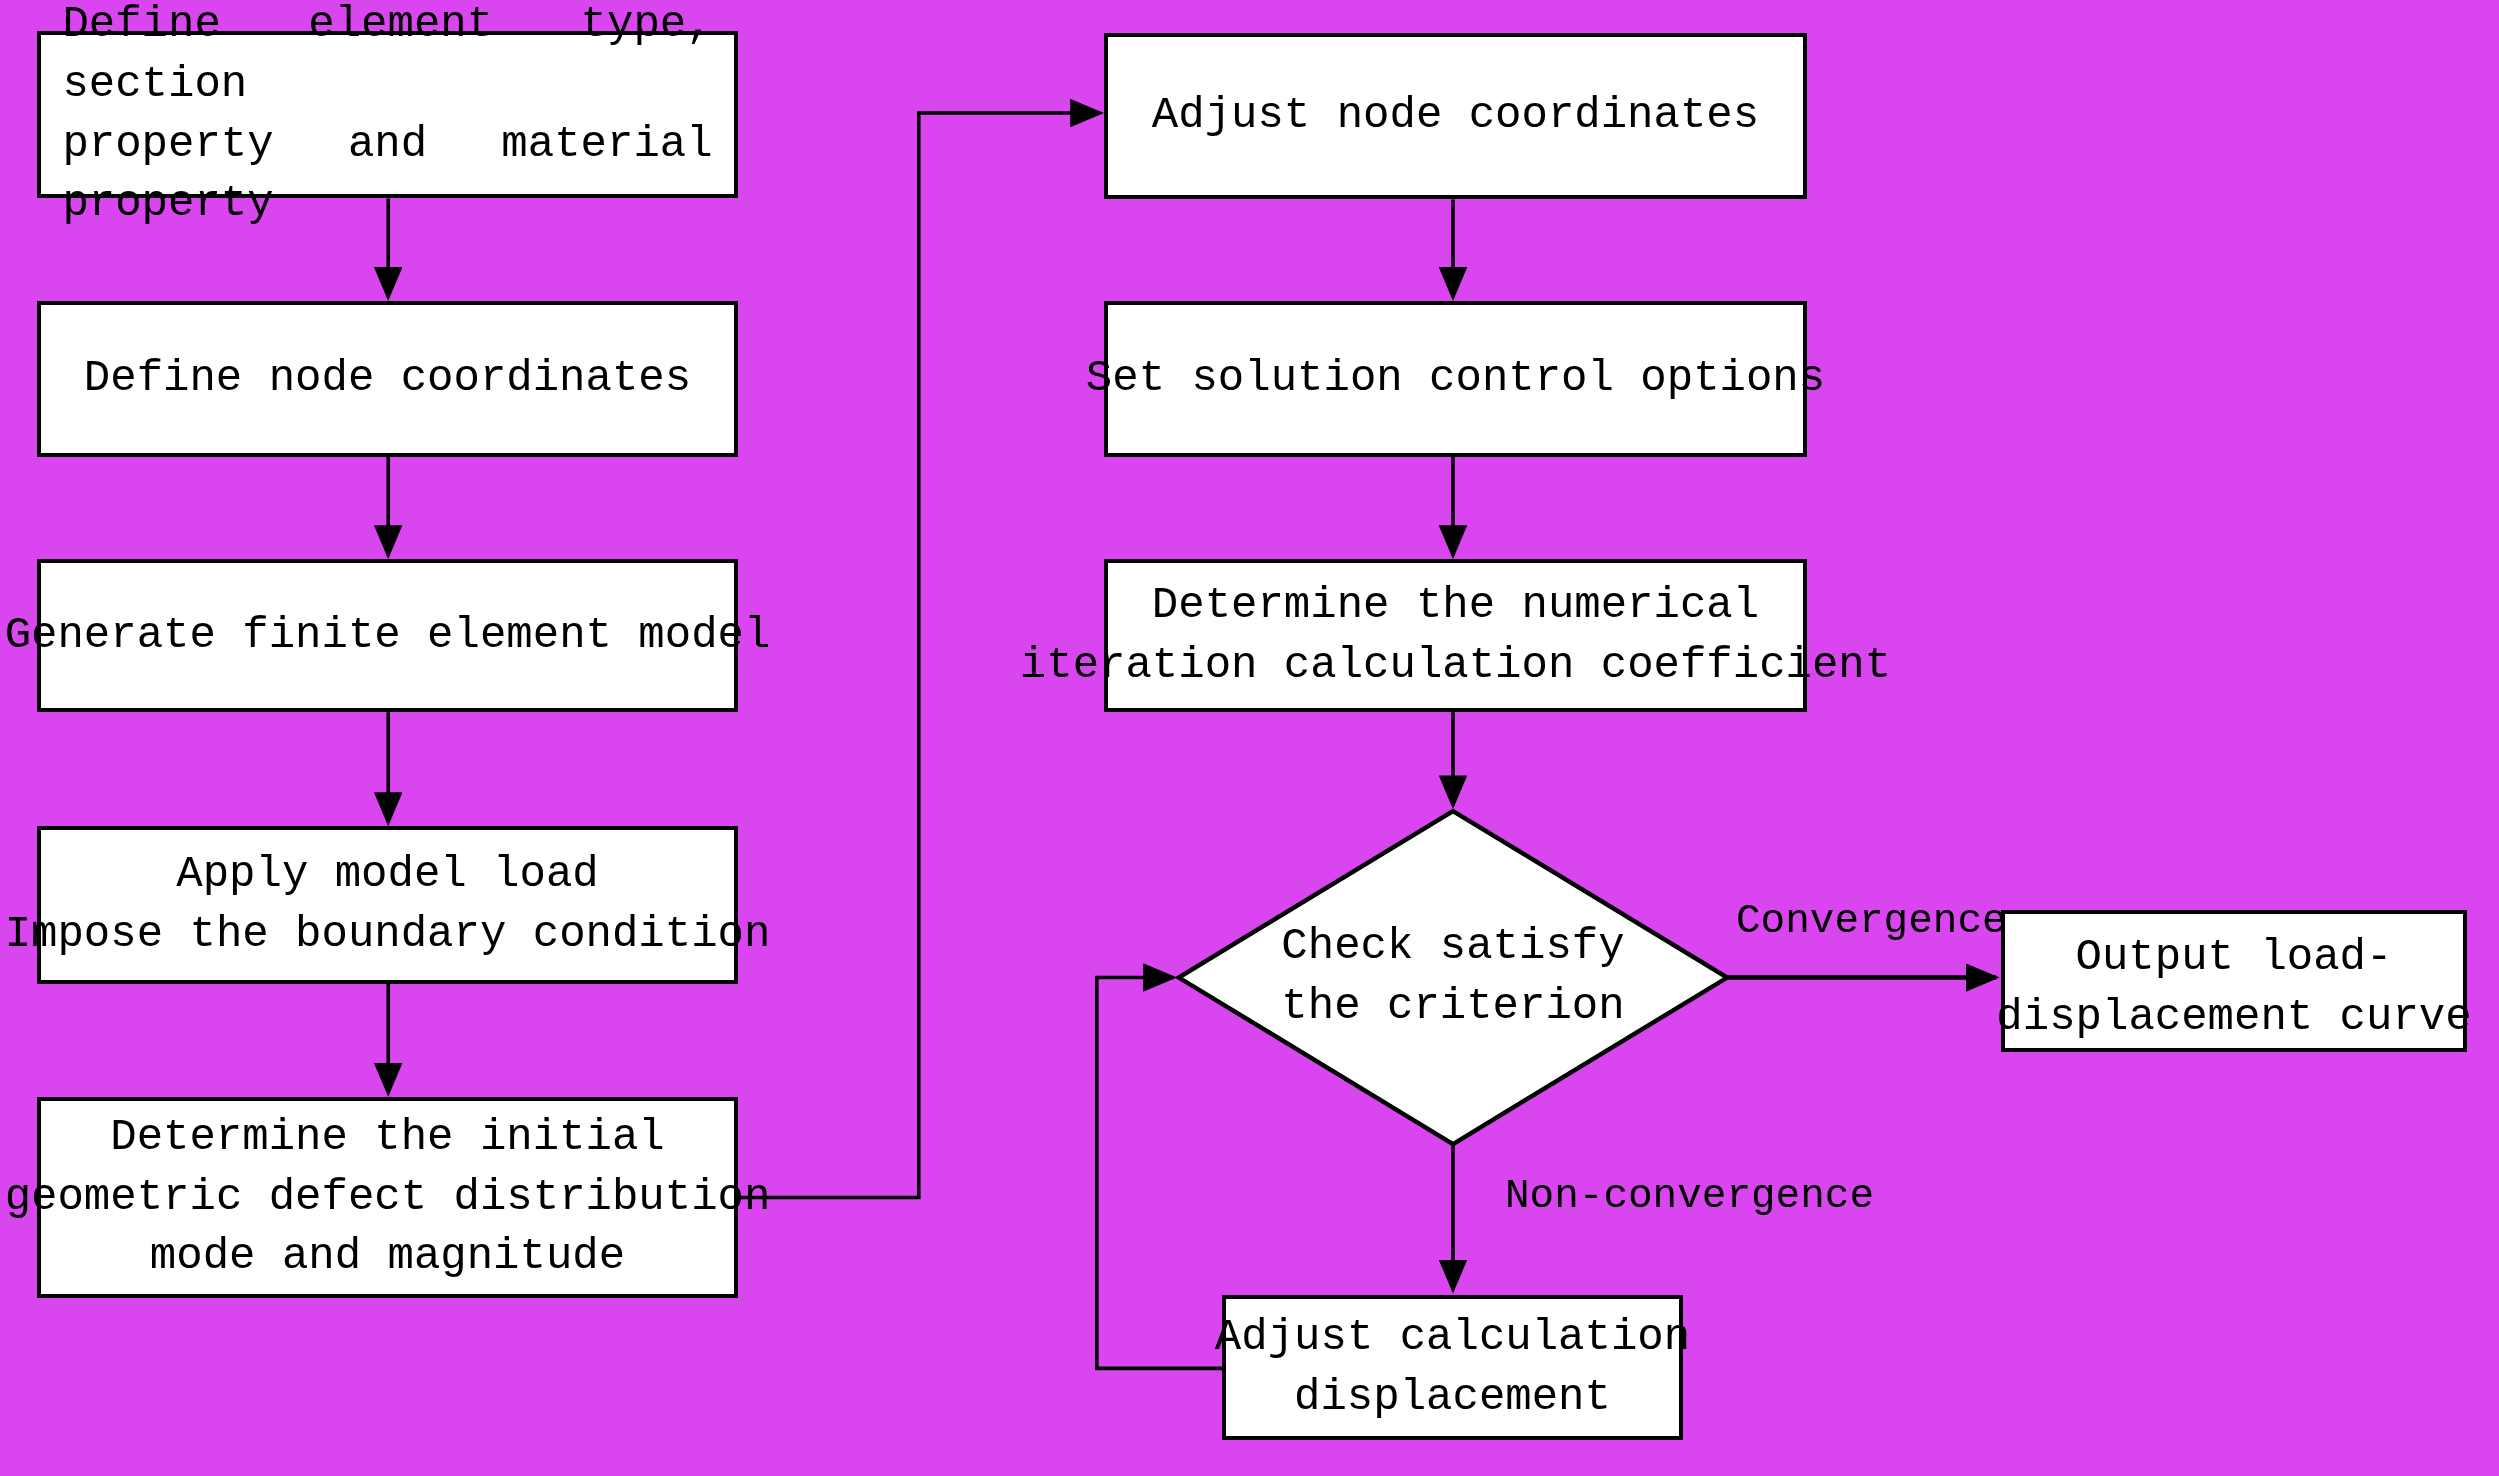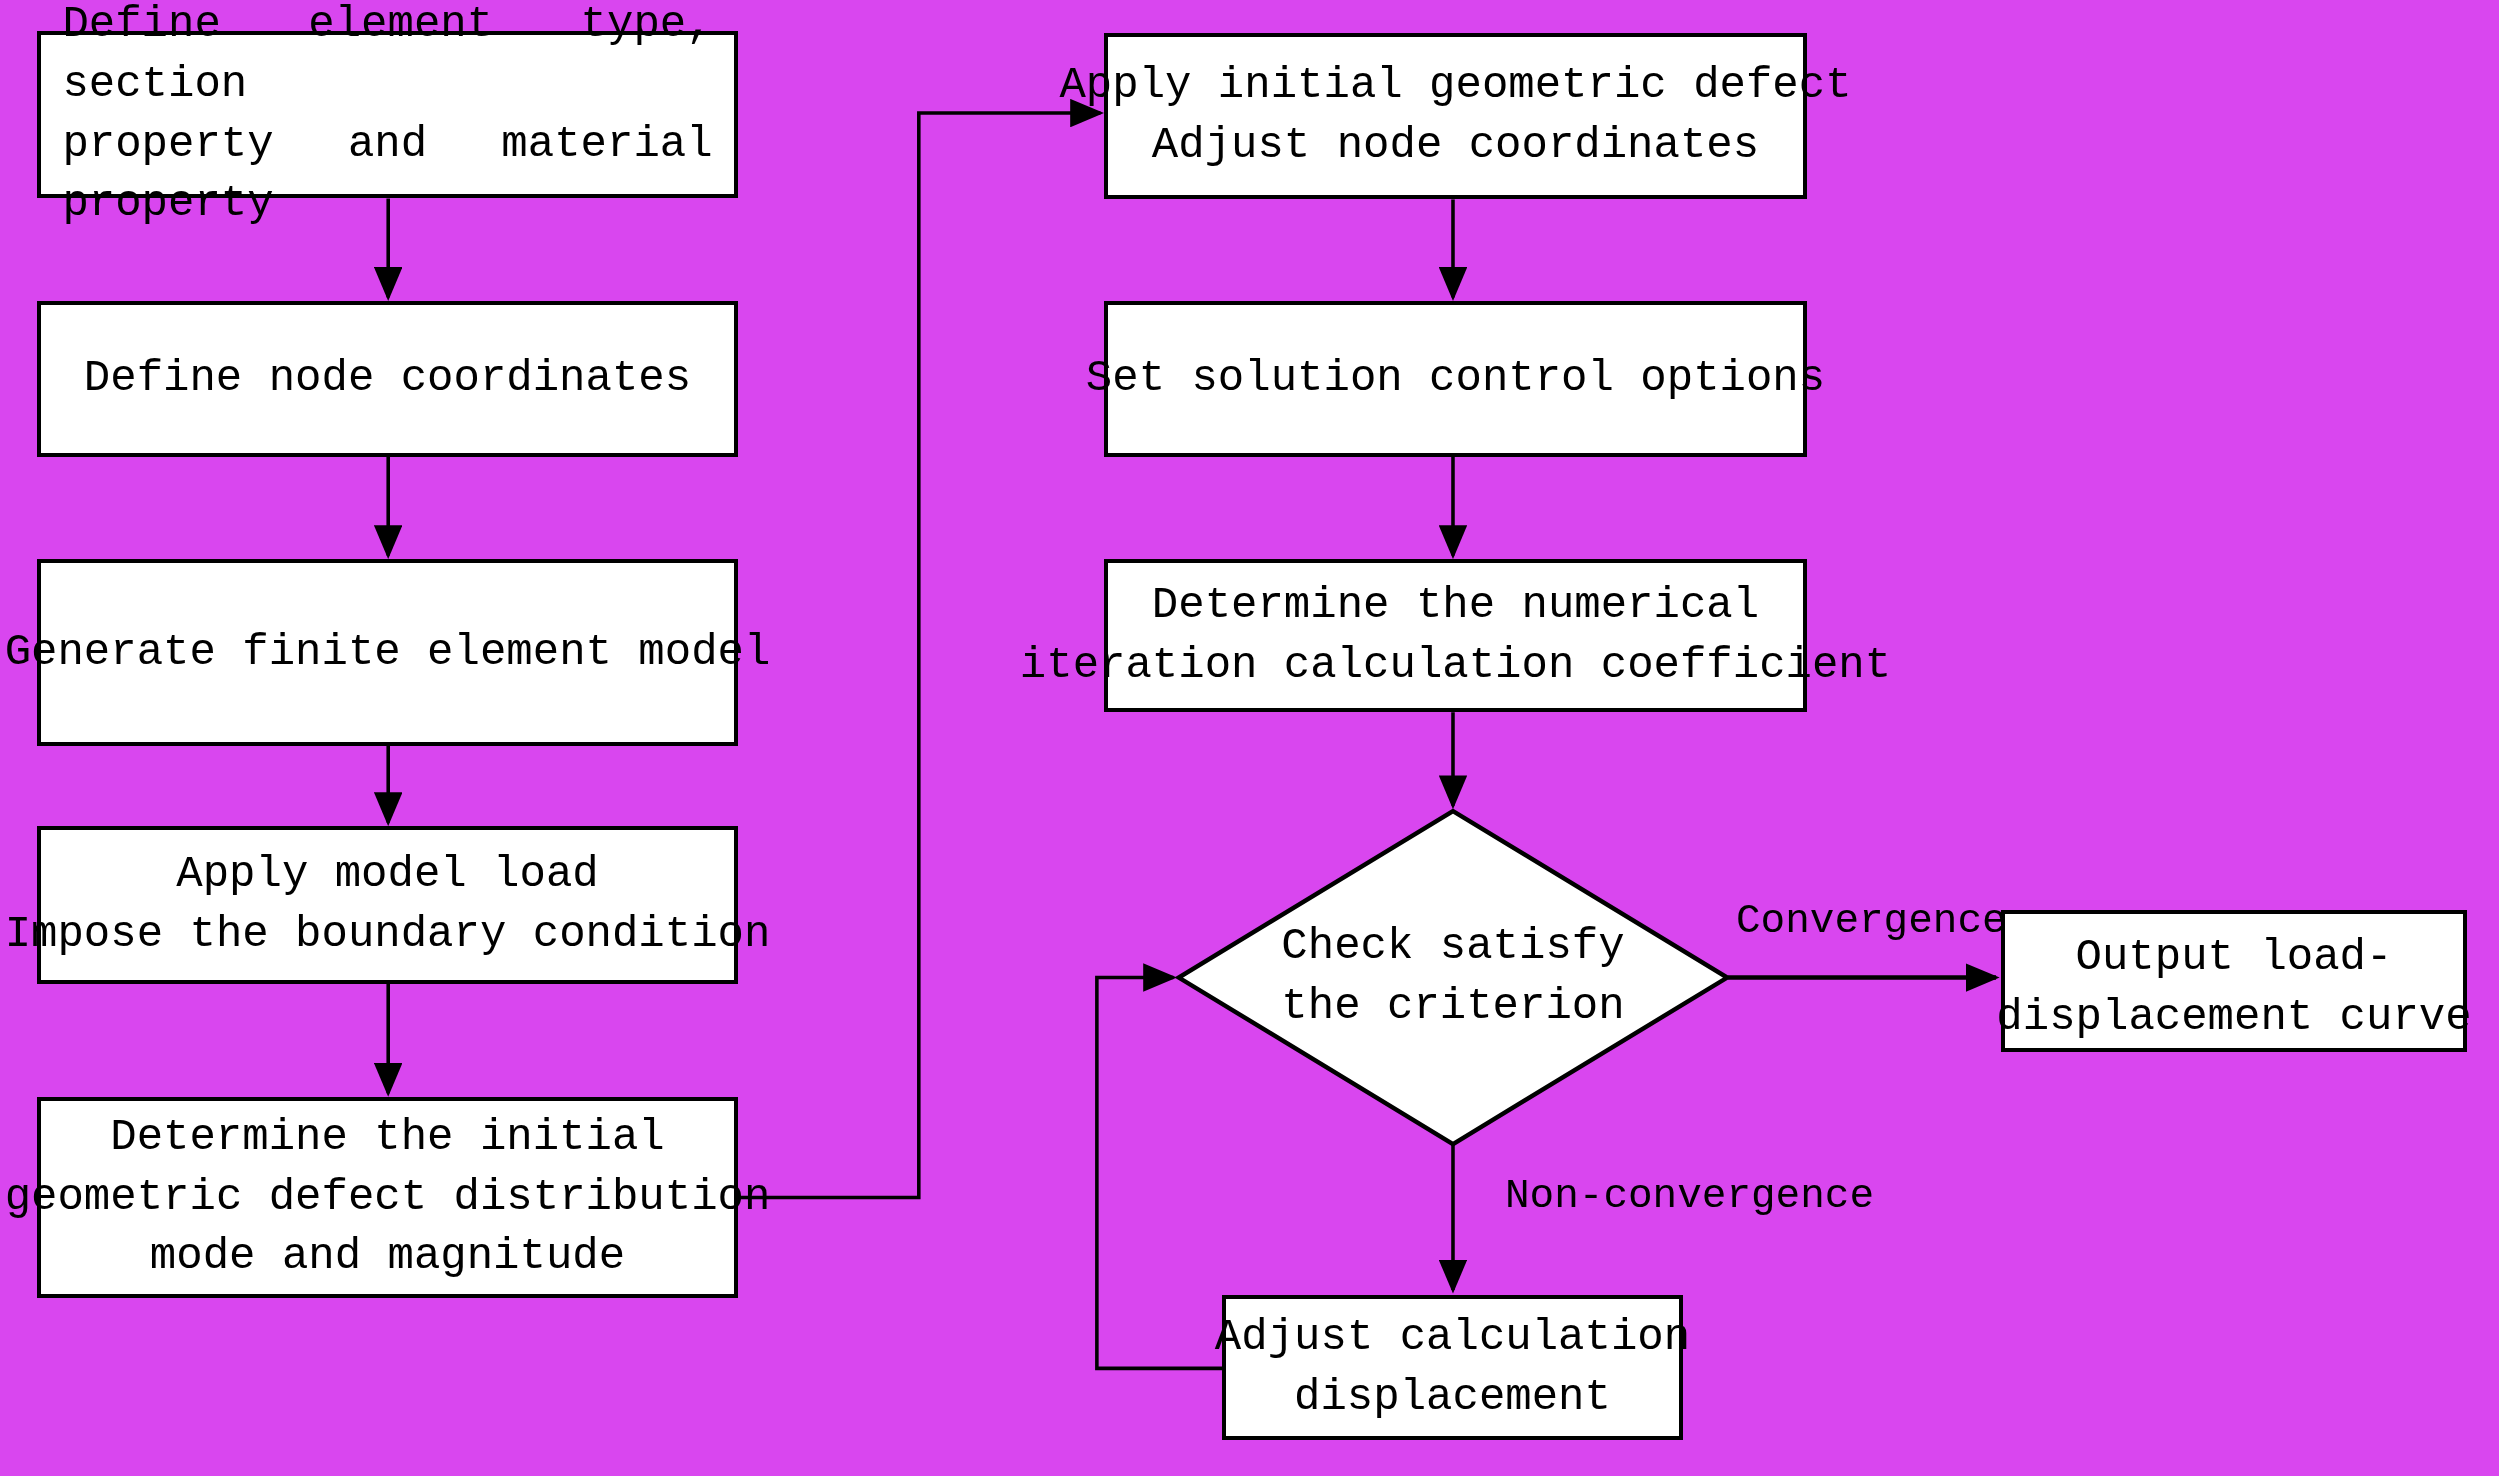--- a/index.html
+++ b/index.html
@@ -87,37 +87,36 @@
 
   <div class="box justify" style="left:37px;top:31px;width:701px;height:167px;">
     <span>Define element type, section</span>
     <span>property and material property</span>
   </div>
 
   <div class="box" style="left:37px;top:301px;width:701px;height:156px;">
     <span>Define node coordinates</span>
   </div>
 
-  <div class="box" style="left:37px;top:559px;width:701px;height:187px;text-align:right;">
+  <div class="box" style="left:37px;top:559px;width:701px;height:153px;text-align:right;">
     <span>Generate finite element model</span>
   </div>
 
   <div class="box" style="left:37px;top:826px;width:701px;height:158px;">
     <span>Apply model load</span>
     <span>Impose the boundary condition</span>
   </div>
 
   <div class="box" style="left:37px;top:1097px;width:701px;height:201px;">
     <span>Determine the initial</span>
     <span>geometric defect distribution</span>
     <span>mode and magnitude</span>
   </div>
 
   <div class="box" style="left:1104px;top:33px;width:703px;height:166px;">
-    <span>Apply initial geometric defect</span>
     <span>Adjust node coordinates</span>
   </div>
 
   <div class="box" style="left:1104px;top:301px;width:703px;height:156px;">
     <span>Set solution control options</span>
   </div>
 
   <div class="box" style="left:1104px;top:559px;width:703px;height:153px;">
     <span>Determine the numerical</span>
     <span>iteration calculation coefficient</span>

